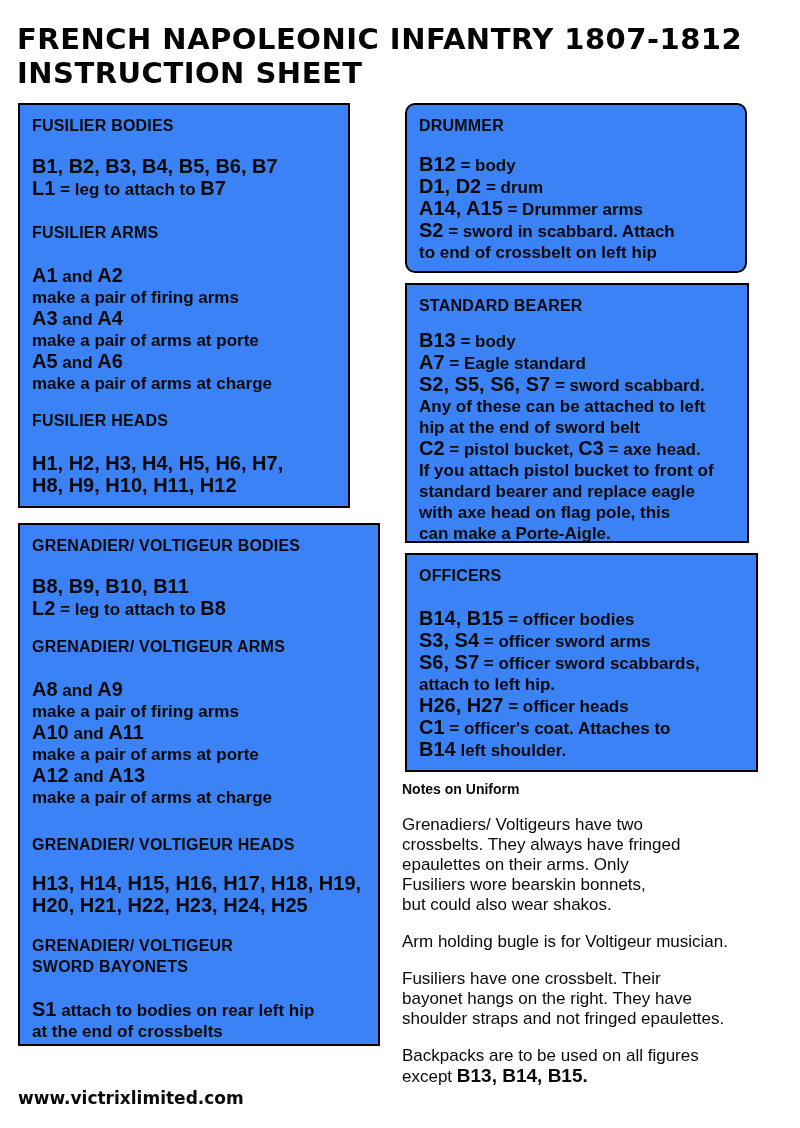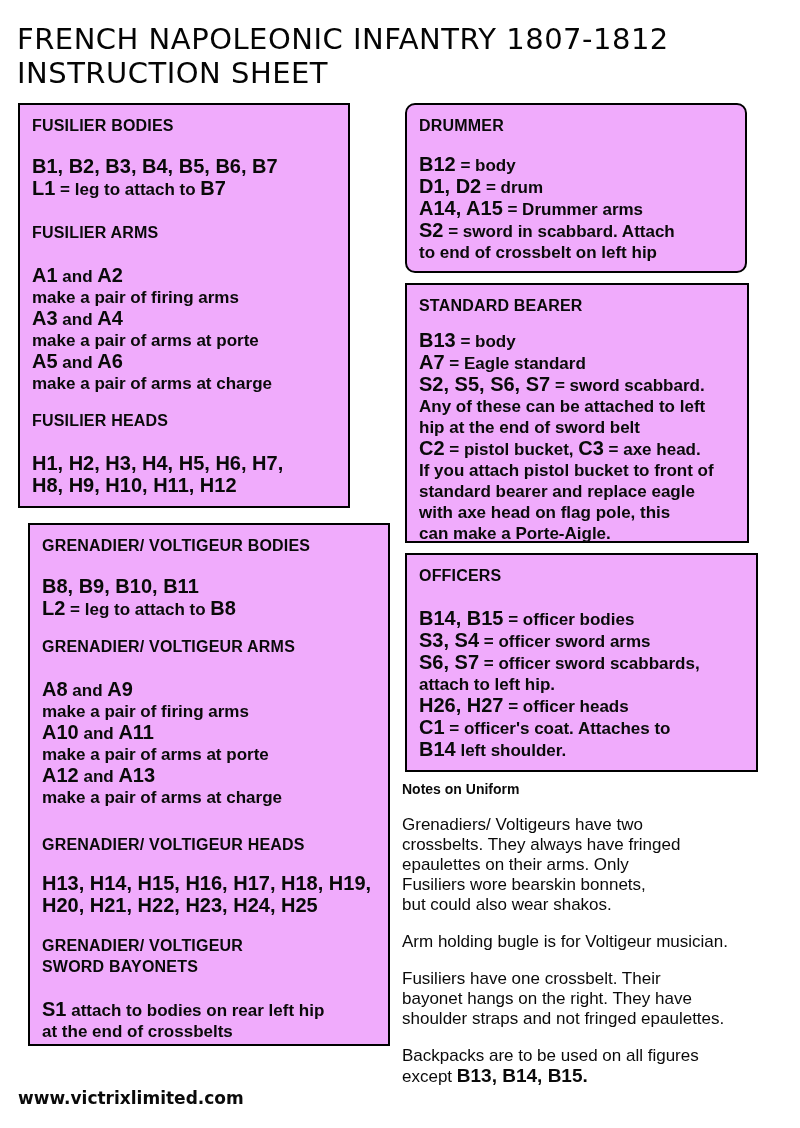--- a/index.html
+++ b/index.html
@@ -5,31 +5,31 @@
   html,body { margin:0; padding:0; background:#e8e8e8; }
   #page {
     position:relative; width:800px; height:1128px;
     background:#ffffff; color:#0a0a0a; overflow:hidden;
     font-family:"Liberation Sans", sans-serif;
   }
   
   #title { position:absolute; left:17px; top:22px; }
   .title-line {
     font-family:"DejaVu Sans", sans-serif;
-    font-weight:normal; font-size:29px; line-height:34px;
+    font-weight:bold; font-size:29px; line-height:34px;
     letter-spacing:0.5px; white-space:nowrap; color:#050505;
   }
   
   .box {
     position:absolute; box-sizing:border-box;
-    border:2px solid #000; background:#f0abfc;
+    border:2px solid #000; background:#3b82f6;
     padding:10px 12px;
   }
   #box-fusilier  { left:18px;  top:103px; width:332px; height:405px; }
-  #box-grenadier { left:28px;  top:523px; width:362px; height:523px; }
+  #box-grenadier { left:18px;  top:523px; width:362px; height:523px; }
   #box-drummer   { left:405px; top:103px; width:342px; height:170px;border-radius:10px; }
   #box-standard  { left:405px; top:283px; width:344px; height:260px; }
   #box-officers  { left:405px; top:553px; width:353px; height:219px; }
   .ln { line-height:21px; white-space:nowrap; }
   .sp { width:1px; }
   .seg-hd  { font-weight:bold; font-size:16px;   letter-spacing:0.2px; }
   .seg-big { font-weight:bold; font-size:20px; }
   .seg-mid { font-weight:bold; font-size:17px; }
   
   #notes { position:absolute; left:402px; top:779px; width:396px; }

